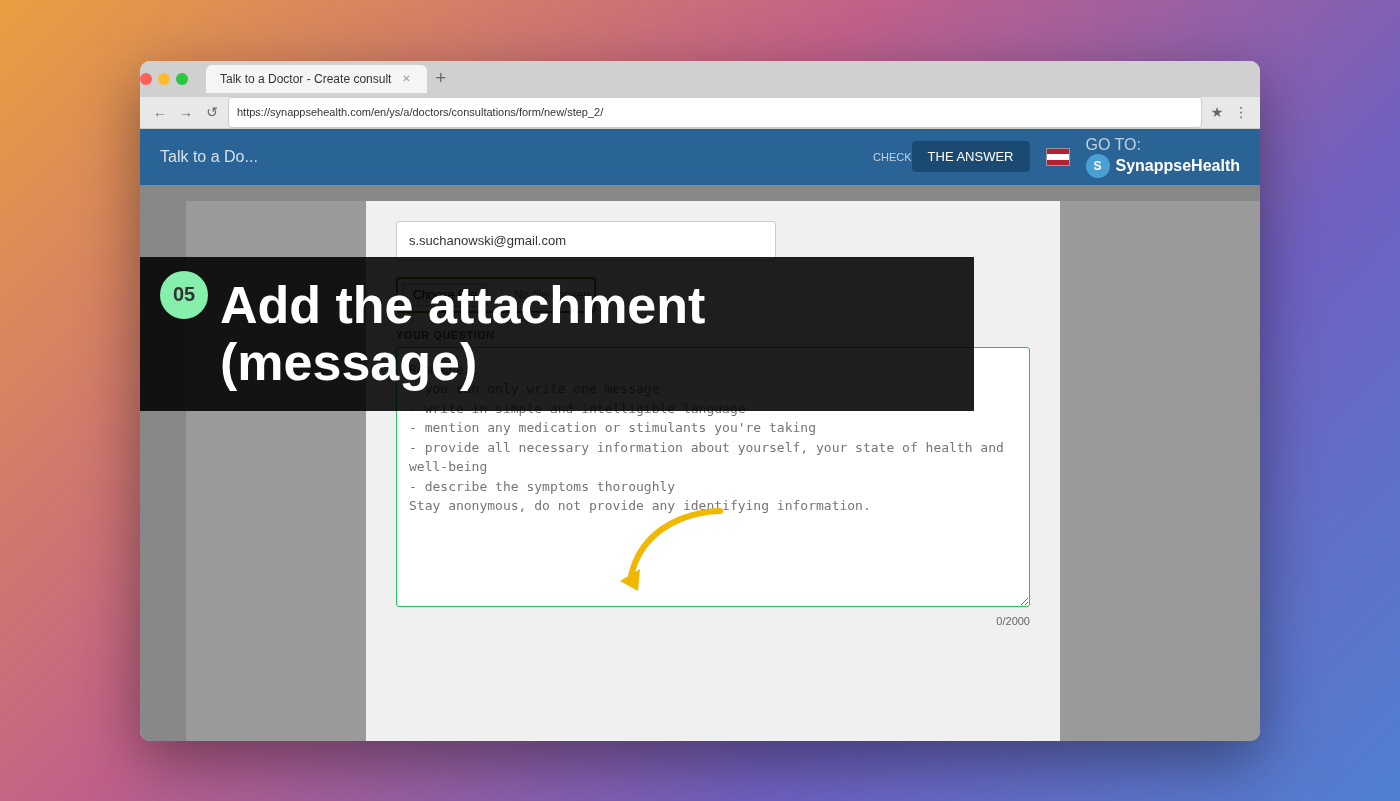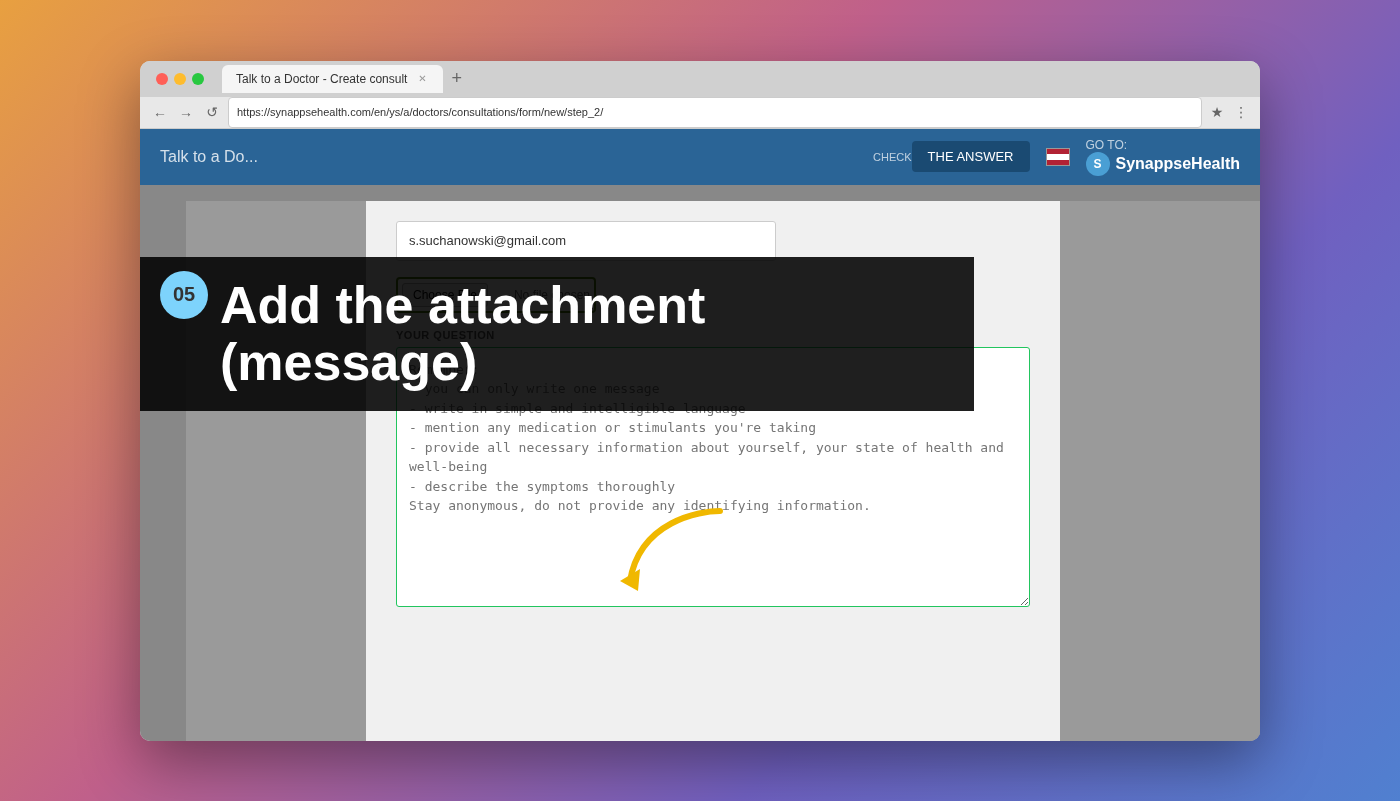--- a/index.html
+++ b/index.html
@@ -25,21 +25,21 @@
       display: flex;
       flex-direction: column;
     }
 
     
     .browser-titlebar {
       background: #d0d0d0;
       height: 36px;
       display: flex;
       align-items: center;
-      padding: 0 16px;
+      padding: 0 0;
       gap: 8px;
     }
 
     .traffic-lights {
       display: flex;
       gap: 6px;
     }
 
     .traffic-light {
       width: 12px;
@@ -186,21 +186,21 @@
       border-radius: 50%;
       display: flex;
       align-items: center;
       justify-content: center;
       color: white;
       font-size: 12px;
       font-weight: bold;
     }
 
     .nav-goto {
-      font-size: 12px;
+      font-size: 16px;
       color: rgba(255,255,255,0.7);
       margin-right: 18px;
     }
 
     
     .main-area {
       flex: 1;
       display: flex;
       position: relative;
       overflow: hidden;
@@ -317,21 +317,21 @@
       height: 100%;
       pointer-events: none;
     }
 
     .step-badge {
       position: absolute;
       top: 70px;
       left: 20px;
       width: 48px;
       height: 48px;
-      background: #7dd3fc;
+      background: #86efac;
       border-radius: 50%;
       display: flex;
       align-items: center;
       justify-content: center;
       font-size: 20px;
       font-weight: bold;
       color: #333;
       z-index: 10;
     }
 
@@ -461,20 +461,21 @@
 
         <div class="question-section">
           <div class="form-label">YOUR QUESTION</div>
           <textarea class="question-textarea" placeholder="Remember:
 - you can only write one message
 - write in simple and intelligible language
 - mention any medication or stimulants you're taking
 - provide all necessary information about yourself, your state of health and well-being
 - describe the symptoms thoroughly
 Stay anonymous, do not provide any identifying information." style=""></textarea>
+          <div class="char-count">0/2000</div>
         </div>
       </div>
 
       <div class="sidebar-right"></div>
 
       <div class="overlay-container">
         <div class="step-badge">
           <span>05</span>
         </div>
         <div class="annotation-overlay">

